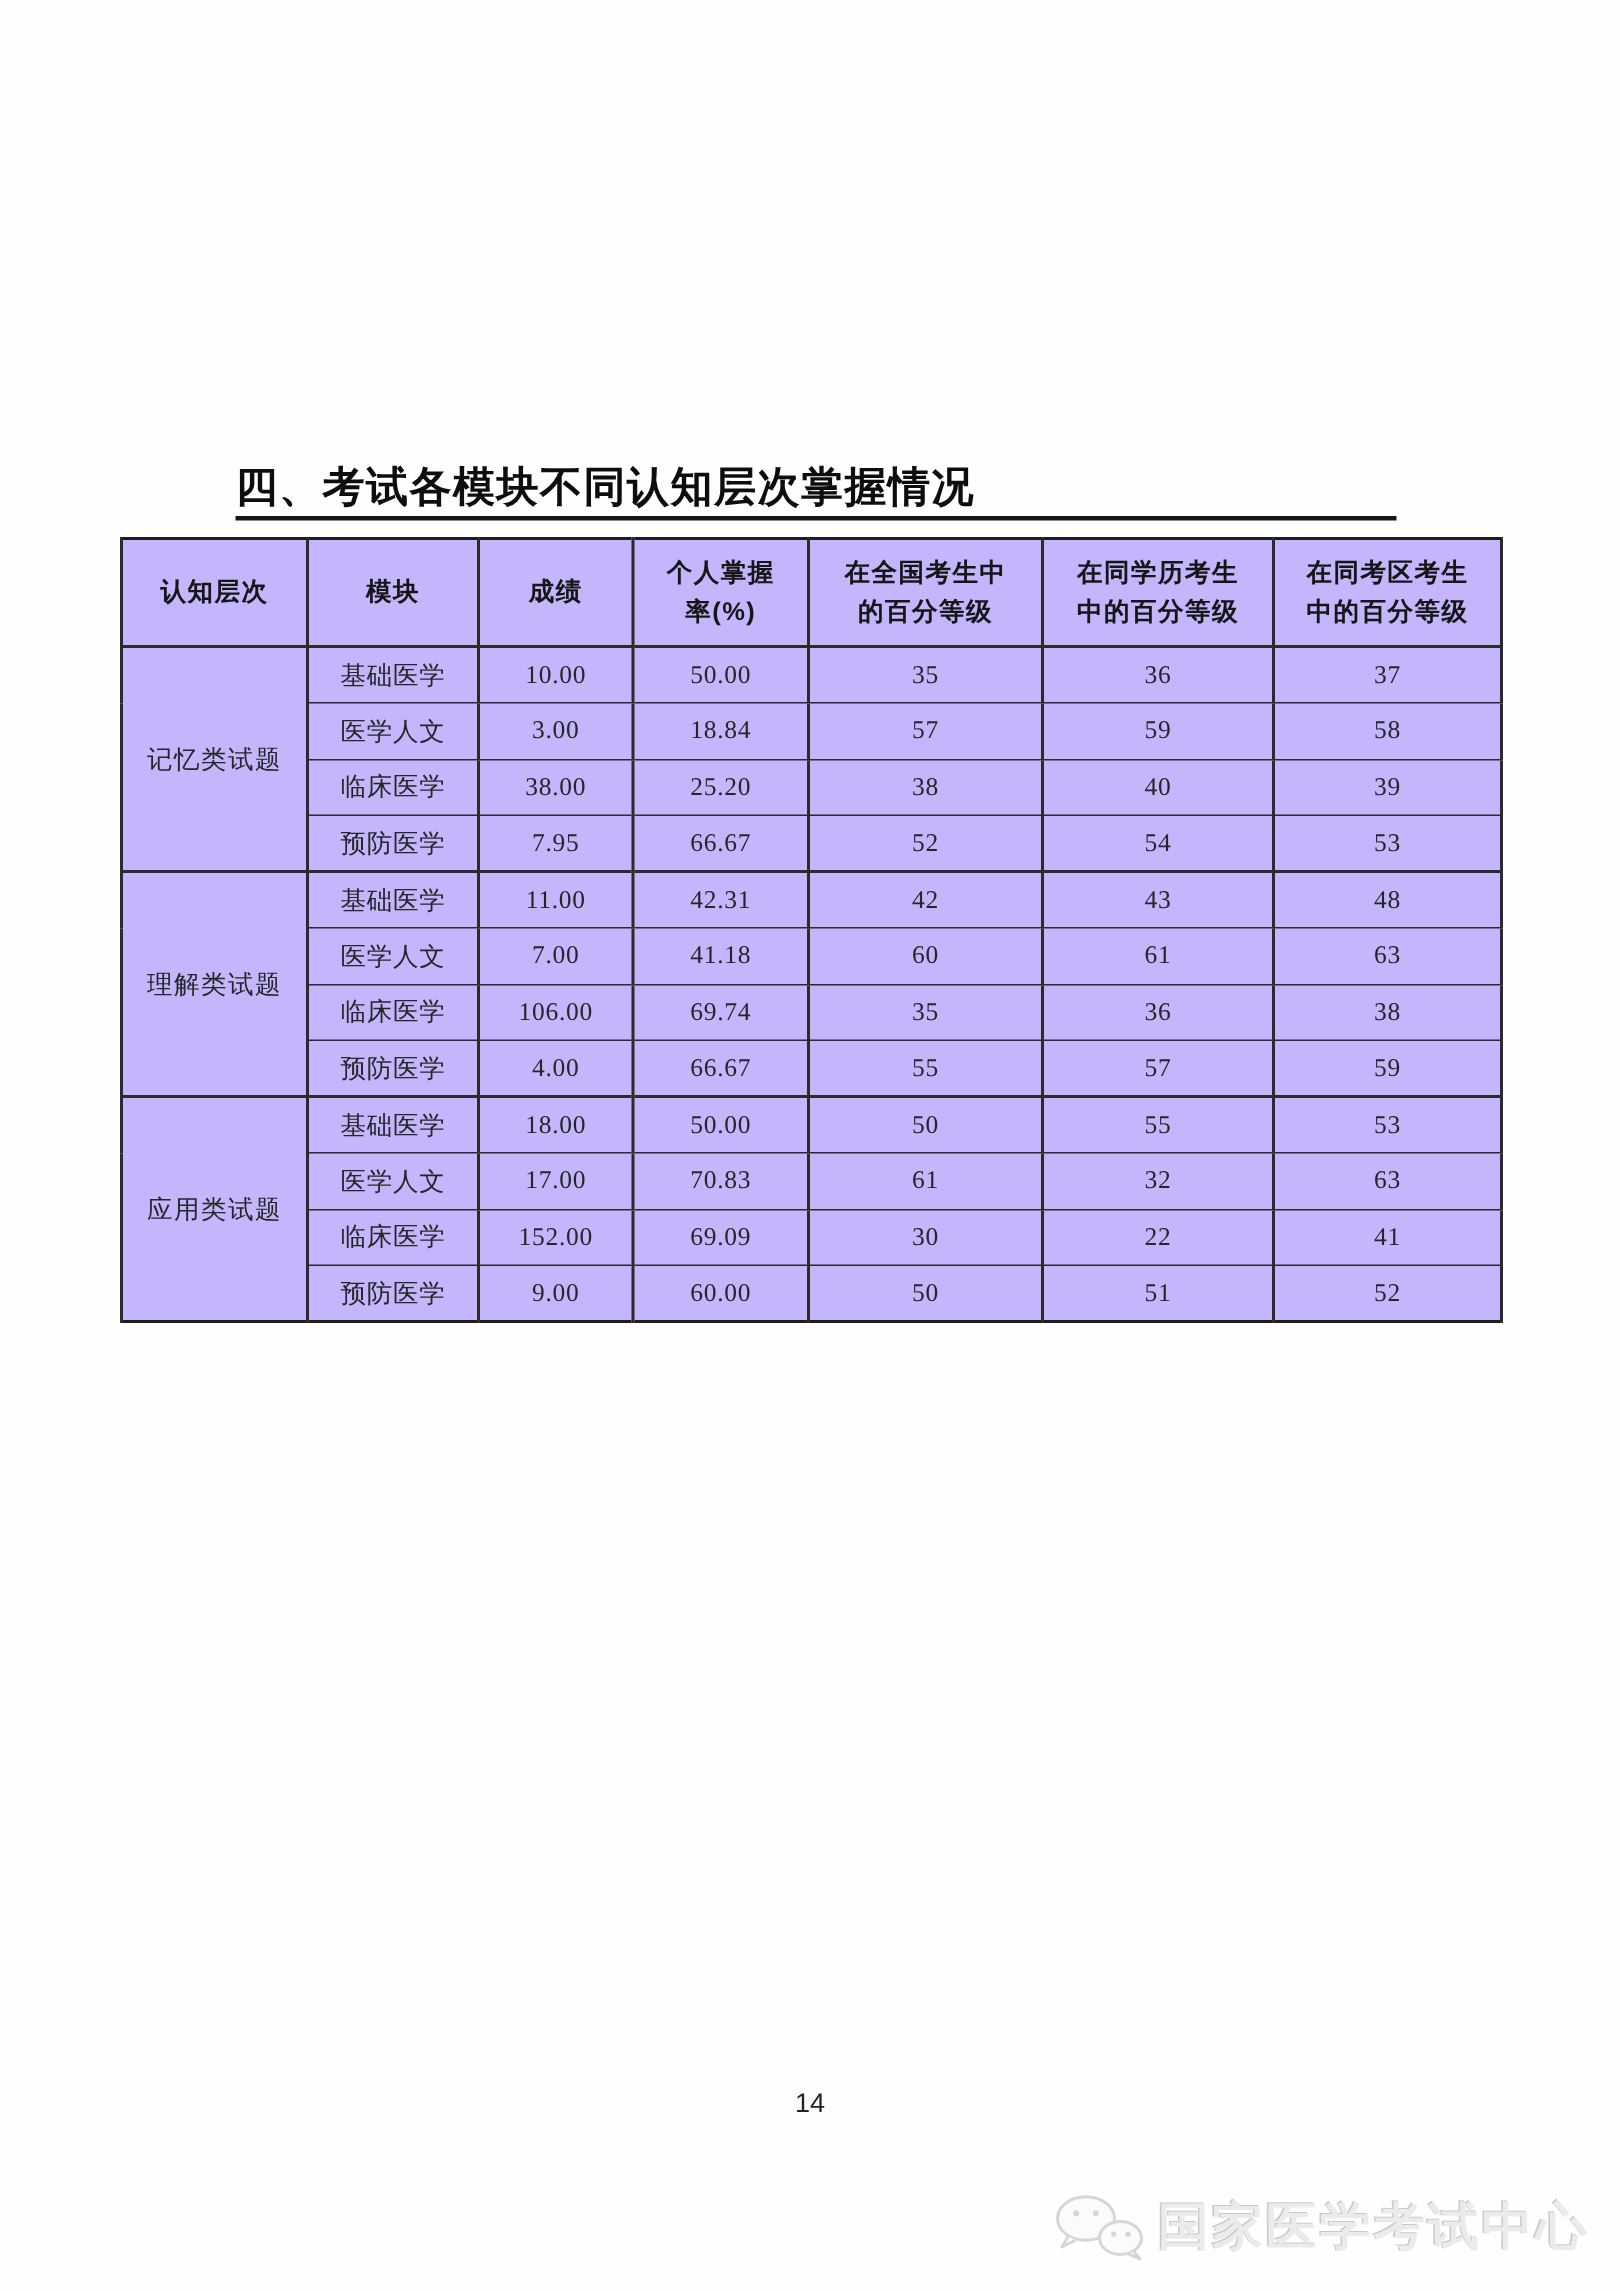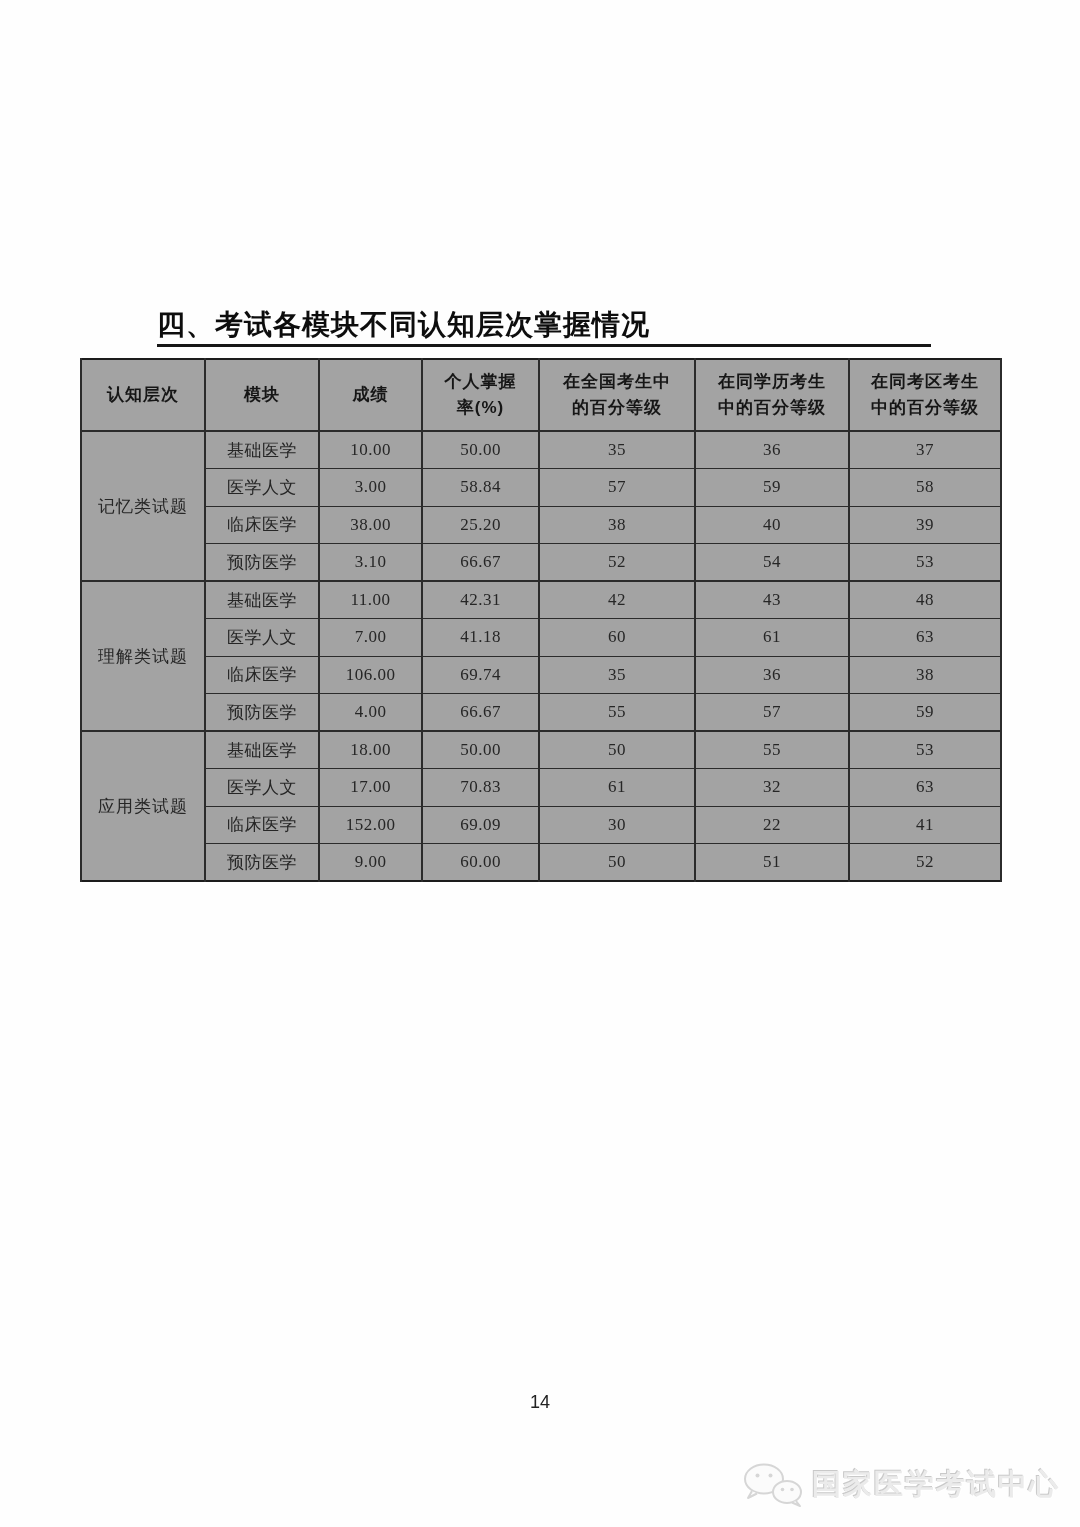--- a/index.html
+++ b/index.html
@@ -34,21 +34,21 @@
   }
 
   
   table.score-table {
     position: absolute;
     left: 80px;
     top: 358px;
     width: 920px;
     border-collapse: collapse;
     table-layout: fixed;
-    background: #a3a3a3;
+    background: #c4b5fd;
   }
   table.score-table { border: 2px solid #1c1c1c; }
   .score-table th, .score-table td {
     border: 2px solid #2b2b2b;
     border-top-width: 1px;
     border-bottom-width: 1px;
     text-align: center;
     vertical-align: middle;
     padding: 0;
     overflow: hidden;
@@ -89,21 +89,21 @@
   .watermark {
     position: absolute;
     top: 1462px;
     right: 20px;
     display: flex;
     align-items: center;
     gap: 8px;
   }
   .watermark .wm-text {
     font-family: "Liberation Sans", "DejaVu Sans", sans-serif;
-    font-size: 29px;
+    font-size: 34px;
     font-weight: 600;
     letter-spacing: 2px;
     color: #ebebeb;
     text-shadow: -1px -1px 0 #c9c9c9, 1px 1px 1px #ffffff;
     white-space: nowrap;
   }
 </style>
 </head>
 <body>
 
@@ -162,36 +162,36 @@
         <td>基础医学</td>
         <td>10.00</td>
         <td>50.00</td>
         <td>35</td>
         <td>36</td>
         <td>37</td>
       </tr>
       <tr>
         <td>医学人文</td>
         <td>3.00</td>
-        <td>58.84</td>
+        <td>18.84</td>
         <td>57</td>
         <td>59</td>
         <td>58</td>
       </tr>
       <tr>
         <td>临床医学</td>
         <td>38.00</td>
         <td>25.20</td>
         <td>38</td>
         <td>40</td>
         <td>39</td>
       </tr>
       <tr>
         <td>预防医学</td>
-        <td>3.10</td>
+        <td>7.95</td>
         <td>66.67</td>
         <td>52</td>
         <td>54</td>
         <td>53</td>
       </tr>
 
       <tr class="group-start">
         <td class="cat" rowspan="4">理解类试题</td>
         <td>基础医学</td>
         <td>11.00</td>

